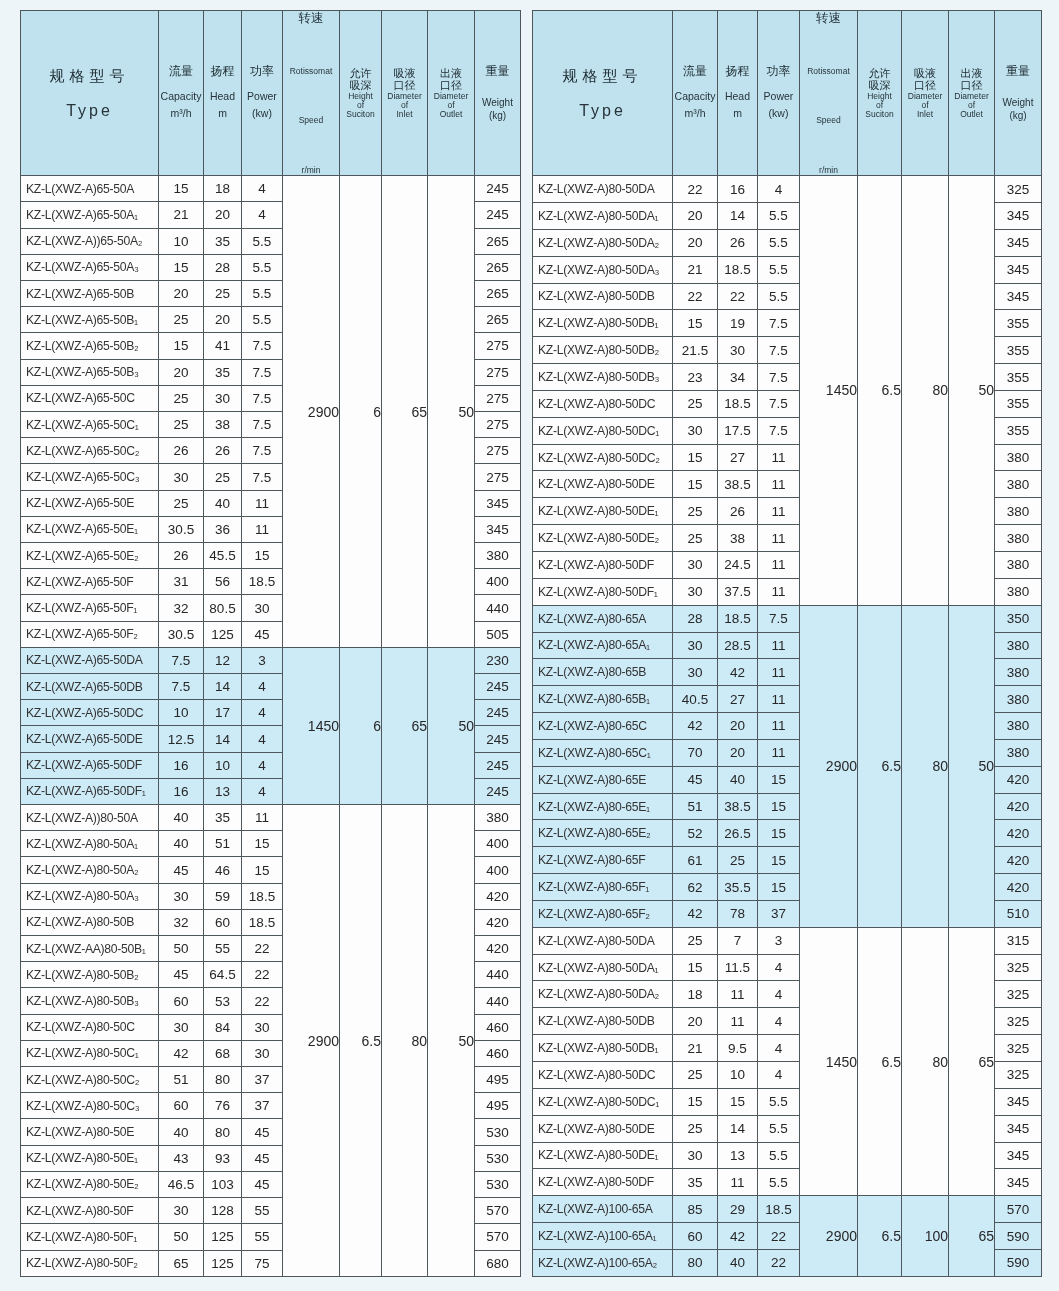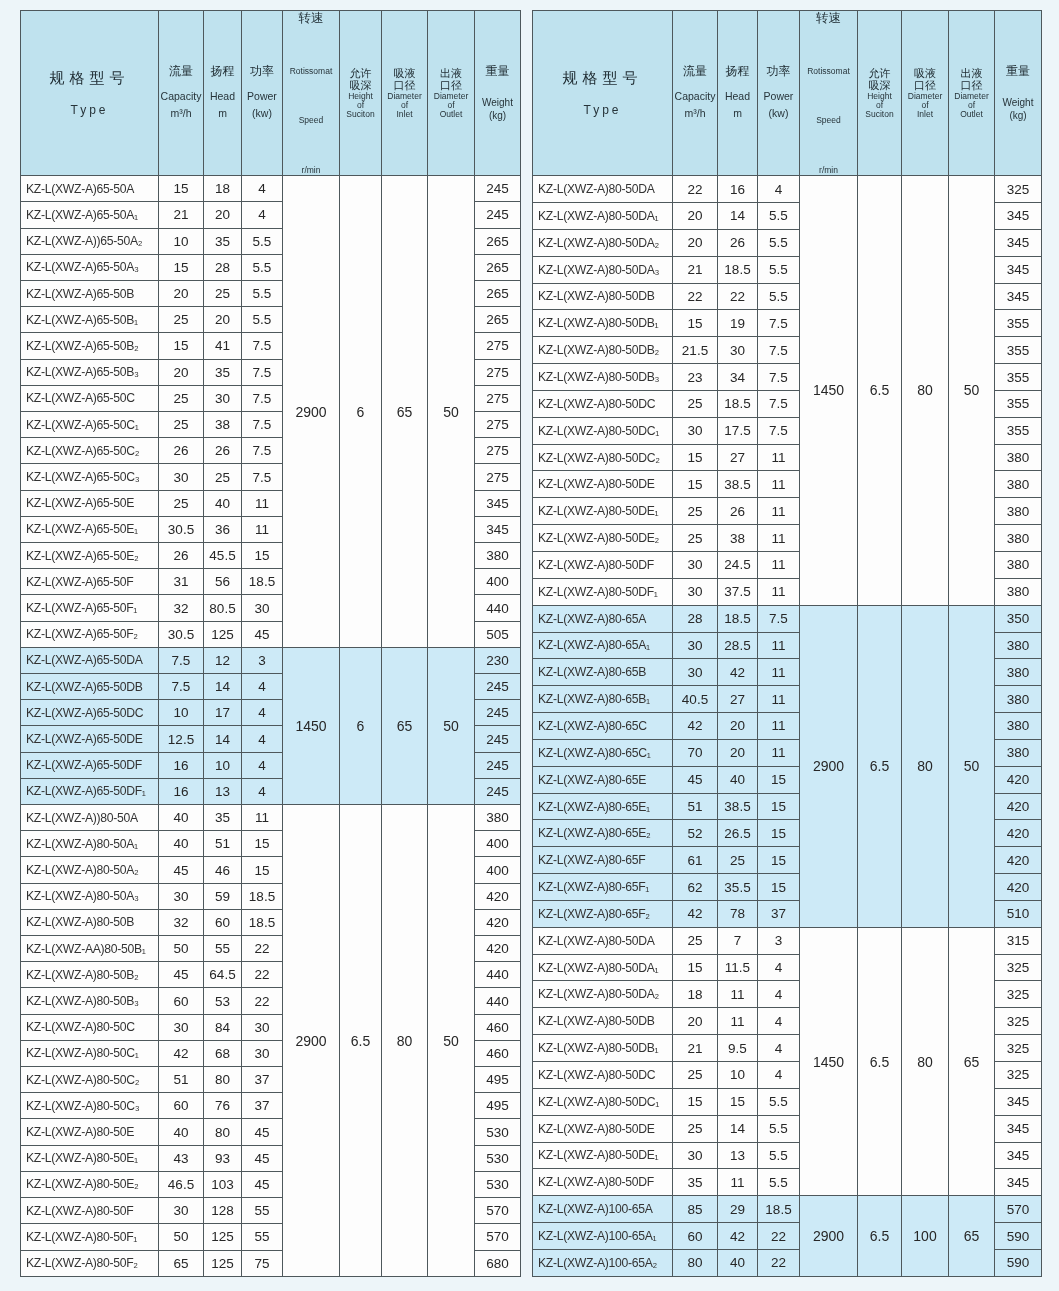--- a/index.html
+++ b/index.html
@@ -39,21 +39,21 @@
   thead tr{height:92px;}
   th{
     background:var(--header-bg);
     font-weight:normal;
     text-align:center;
     color:#1d2a30;
   }
   th .zh{font-size:12px;line-height:1.25;}
   th .en{font-size:9.5px;line-height:1.12;color:#27343a;}
   th.h-type .zh{font-size:15px;letter-spacing:5px;margin-bottom:16px;}
-  th.h-type .en{font-size:12px;letter-spacing:3px;margin-top:12px;}
+  th.h-type .en{font-size:16px;letter-spacing:3px;margin-top:12px;}
   th.h-capacity .zh,th.h-head .zh,th.h-power .zh{margin-bottom:8px;font-family:Liberation Mono, monospace;}
   th.h-capacity .en,th.h-head .en,th.h-power .en{font-size:10.5px;line-height:1.6;text-align:center;}
   th.h-speed .zh{font-size:12.5px;margin-bottom:2px;}
   th.h-speed .en{font-size:8.5px;margin-top:40px;}
   th.h-suction .zh,th.h-inlet .zh,th.h-outlet .zh{font-size:11px;line-height:1.15;}
   th.h-suction .en,th.h-inlet .en,th.h-outlet .en{font-size:8.5px;line-height:1.08;}
   th.h-weight .zh{margin-bottom:17px;}
   th.h-weight .en{font-size:10px;line-height:1.35;}
   td{
     text-align:center;
@@ -63,21 +63,21 @@
   }
   td.type{
     text-align:left;
     padding-left:5px;
     font-size:12.2px;
     color:#333;
     white-space:nowrap;
     letter-spacing:-0.3px;
   }
   tr.hl td{background:var(--hl-bg);}
-  td.merged{font-size:14px;}
+  td.merged{font-size:14px;text-align:right;}
 </style>
 </head>
 <body>
 
 <div class="page">
   <table class="spec-table left">
       <colgroup>
         <col style="width: 138px;">
         <col style="width: 45px;">
         <col style="width: 38px;">

